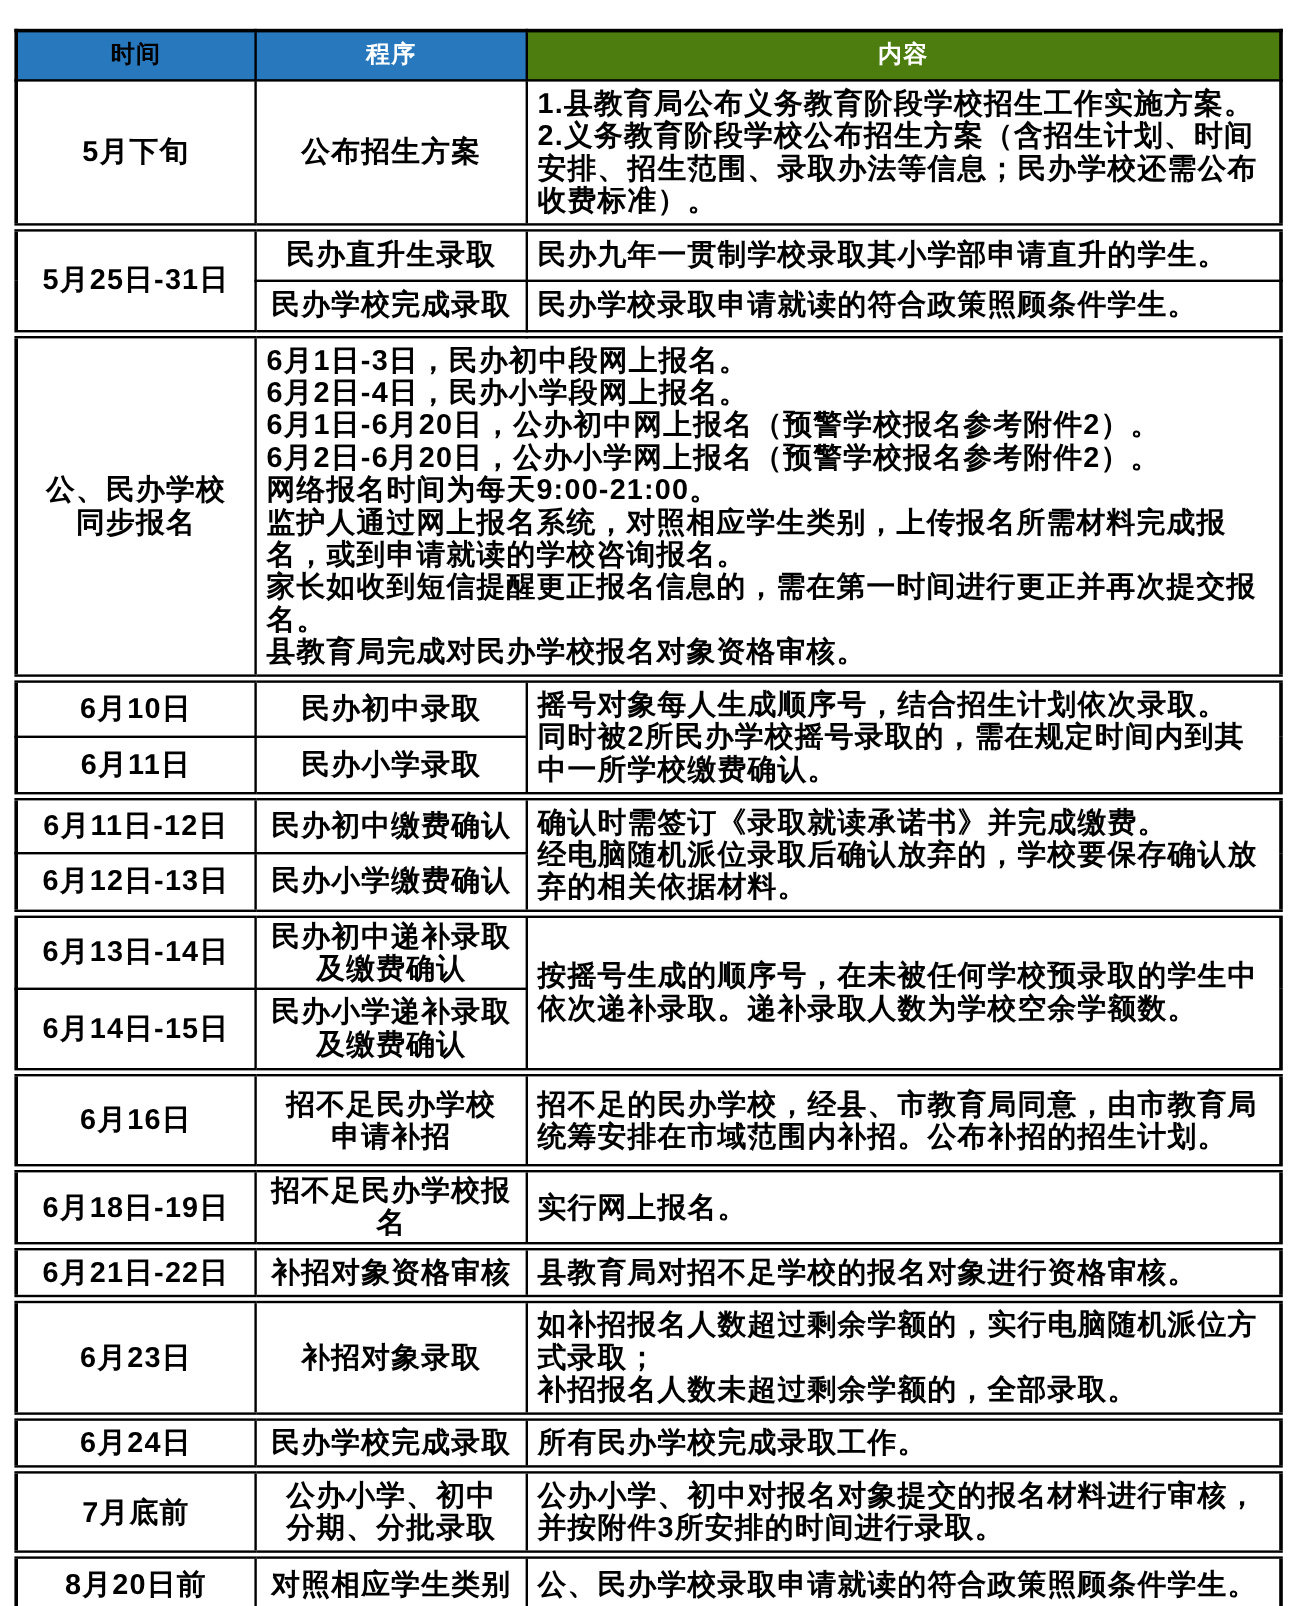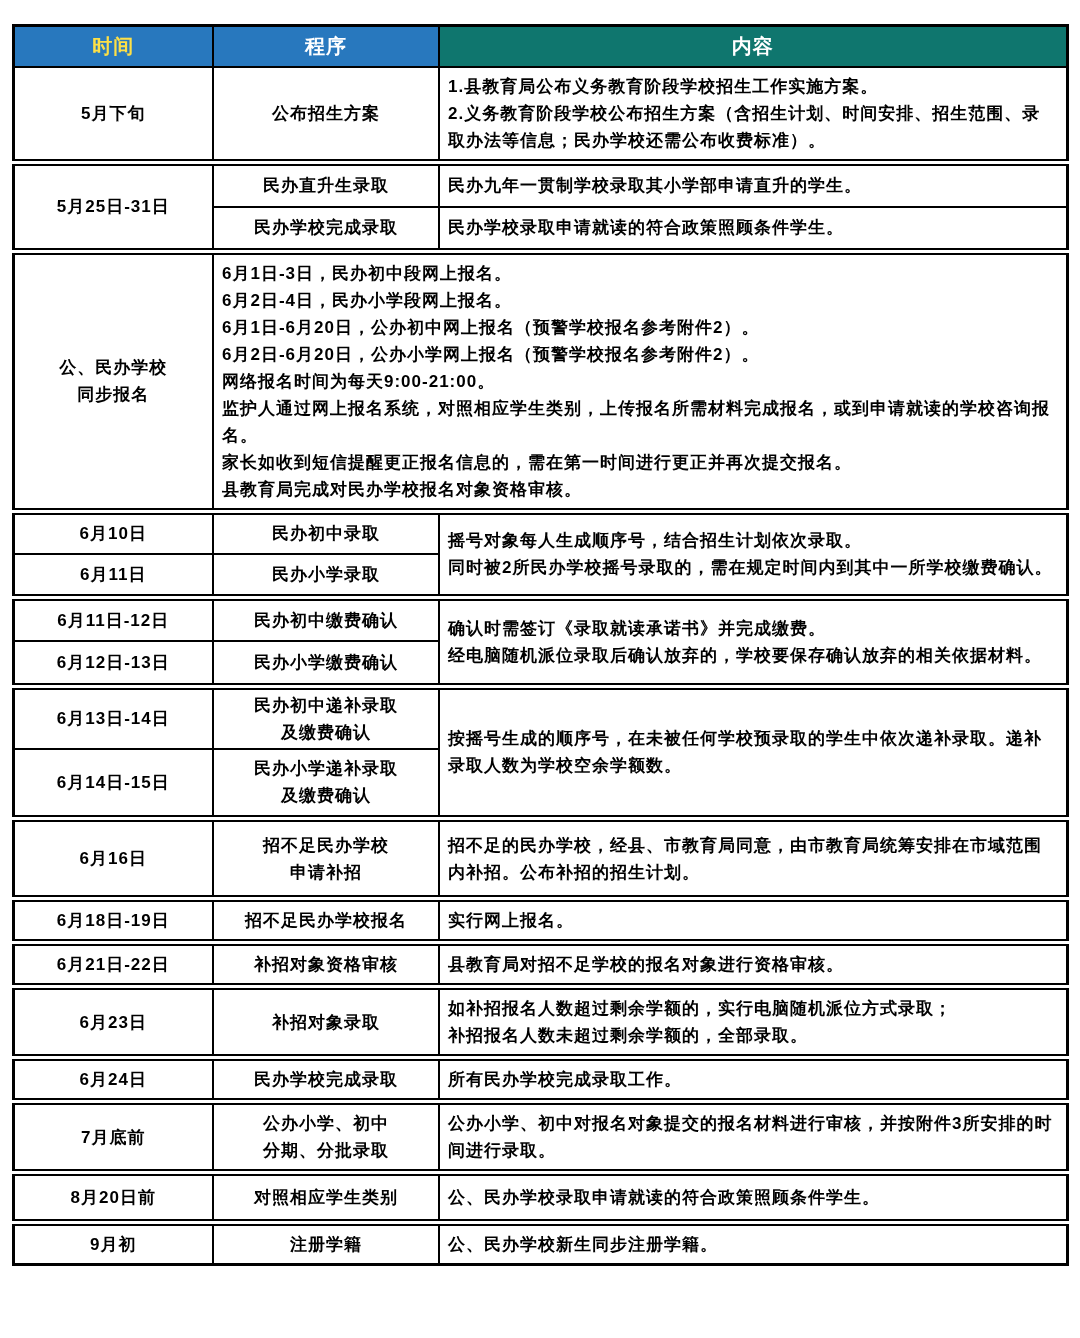--- a/index.html
+++ b/index.html
@@ -25,21 +25,21 @@
   }
   table.schedule {
     border-collapse: collapse;
     table-layout: fixed;
     width: 1054px;
     margin: 0 auto;
     border: 3px solid #000;
   }
   th, td {
     border: 2px solid #000;
-    font-size: 17px;
+    font-size: 24px;
     font-weight: bold;
     line-height: 27px;
     letter-spacing: 1px;
     padding: 2px 4px;
     vertical-align: middle;
     word-break: break-all;
   }
   th.head-cell {
     height: 41px;
     color: #fff;
@@ -63,23 +63,23 @@
 <div class="page">
 
   <table class="schedule">
     <colgroup>
       <col style="width:200px">
       <col style="width:226px">
       <col style="width:628px">
     </colgroup>
     <thead>
       <tr style="height:41px">
-        <th class="head-cell" style="background: rgb(40, 120, 190); color: #fde047;">时间</th>
+        <th class="head-cell" style="background: rgb(40, 120, 190); color: #000000;">时间</th>
         <th class="head-cell" style="background: rgb(40, 120, 190); color: rgb(255, 255, 255); margin-left: 34px;">程序</th>
-        <th class="head-cell" style="background: #0f766e; color: rgb(255, 255, 255);">内容</th>
+        <th class="head-cell" style="background: #4d7c0f; color: rgb(255, 255, 255);">内容</th>
       </tr>
     </thead>
     <tbody>
       <tr style="height:84px">
         <td class="c-time">5月下旬</td>
         <td class="c-proc">公布招生方案</td>
         <td class="c-content">1.县教育局公布义务教育阶段学校招生工作实施方案。
 2.义务教育阶段学校公布招生方案（含招生计划、时间安排、招生范围、录取办法等信息；民办学校还需公布收费标准）。</td>
       </tr>
 

